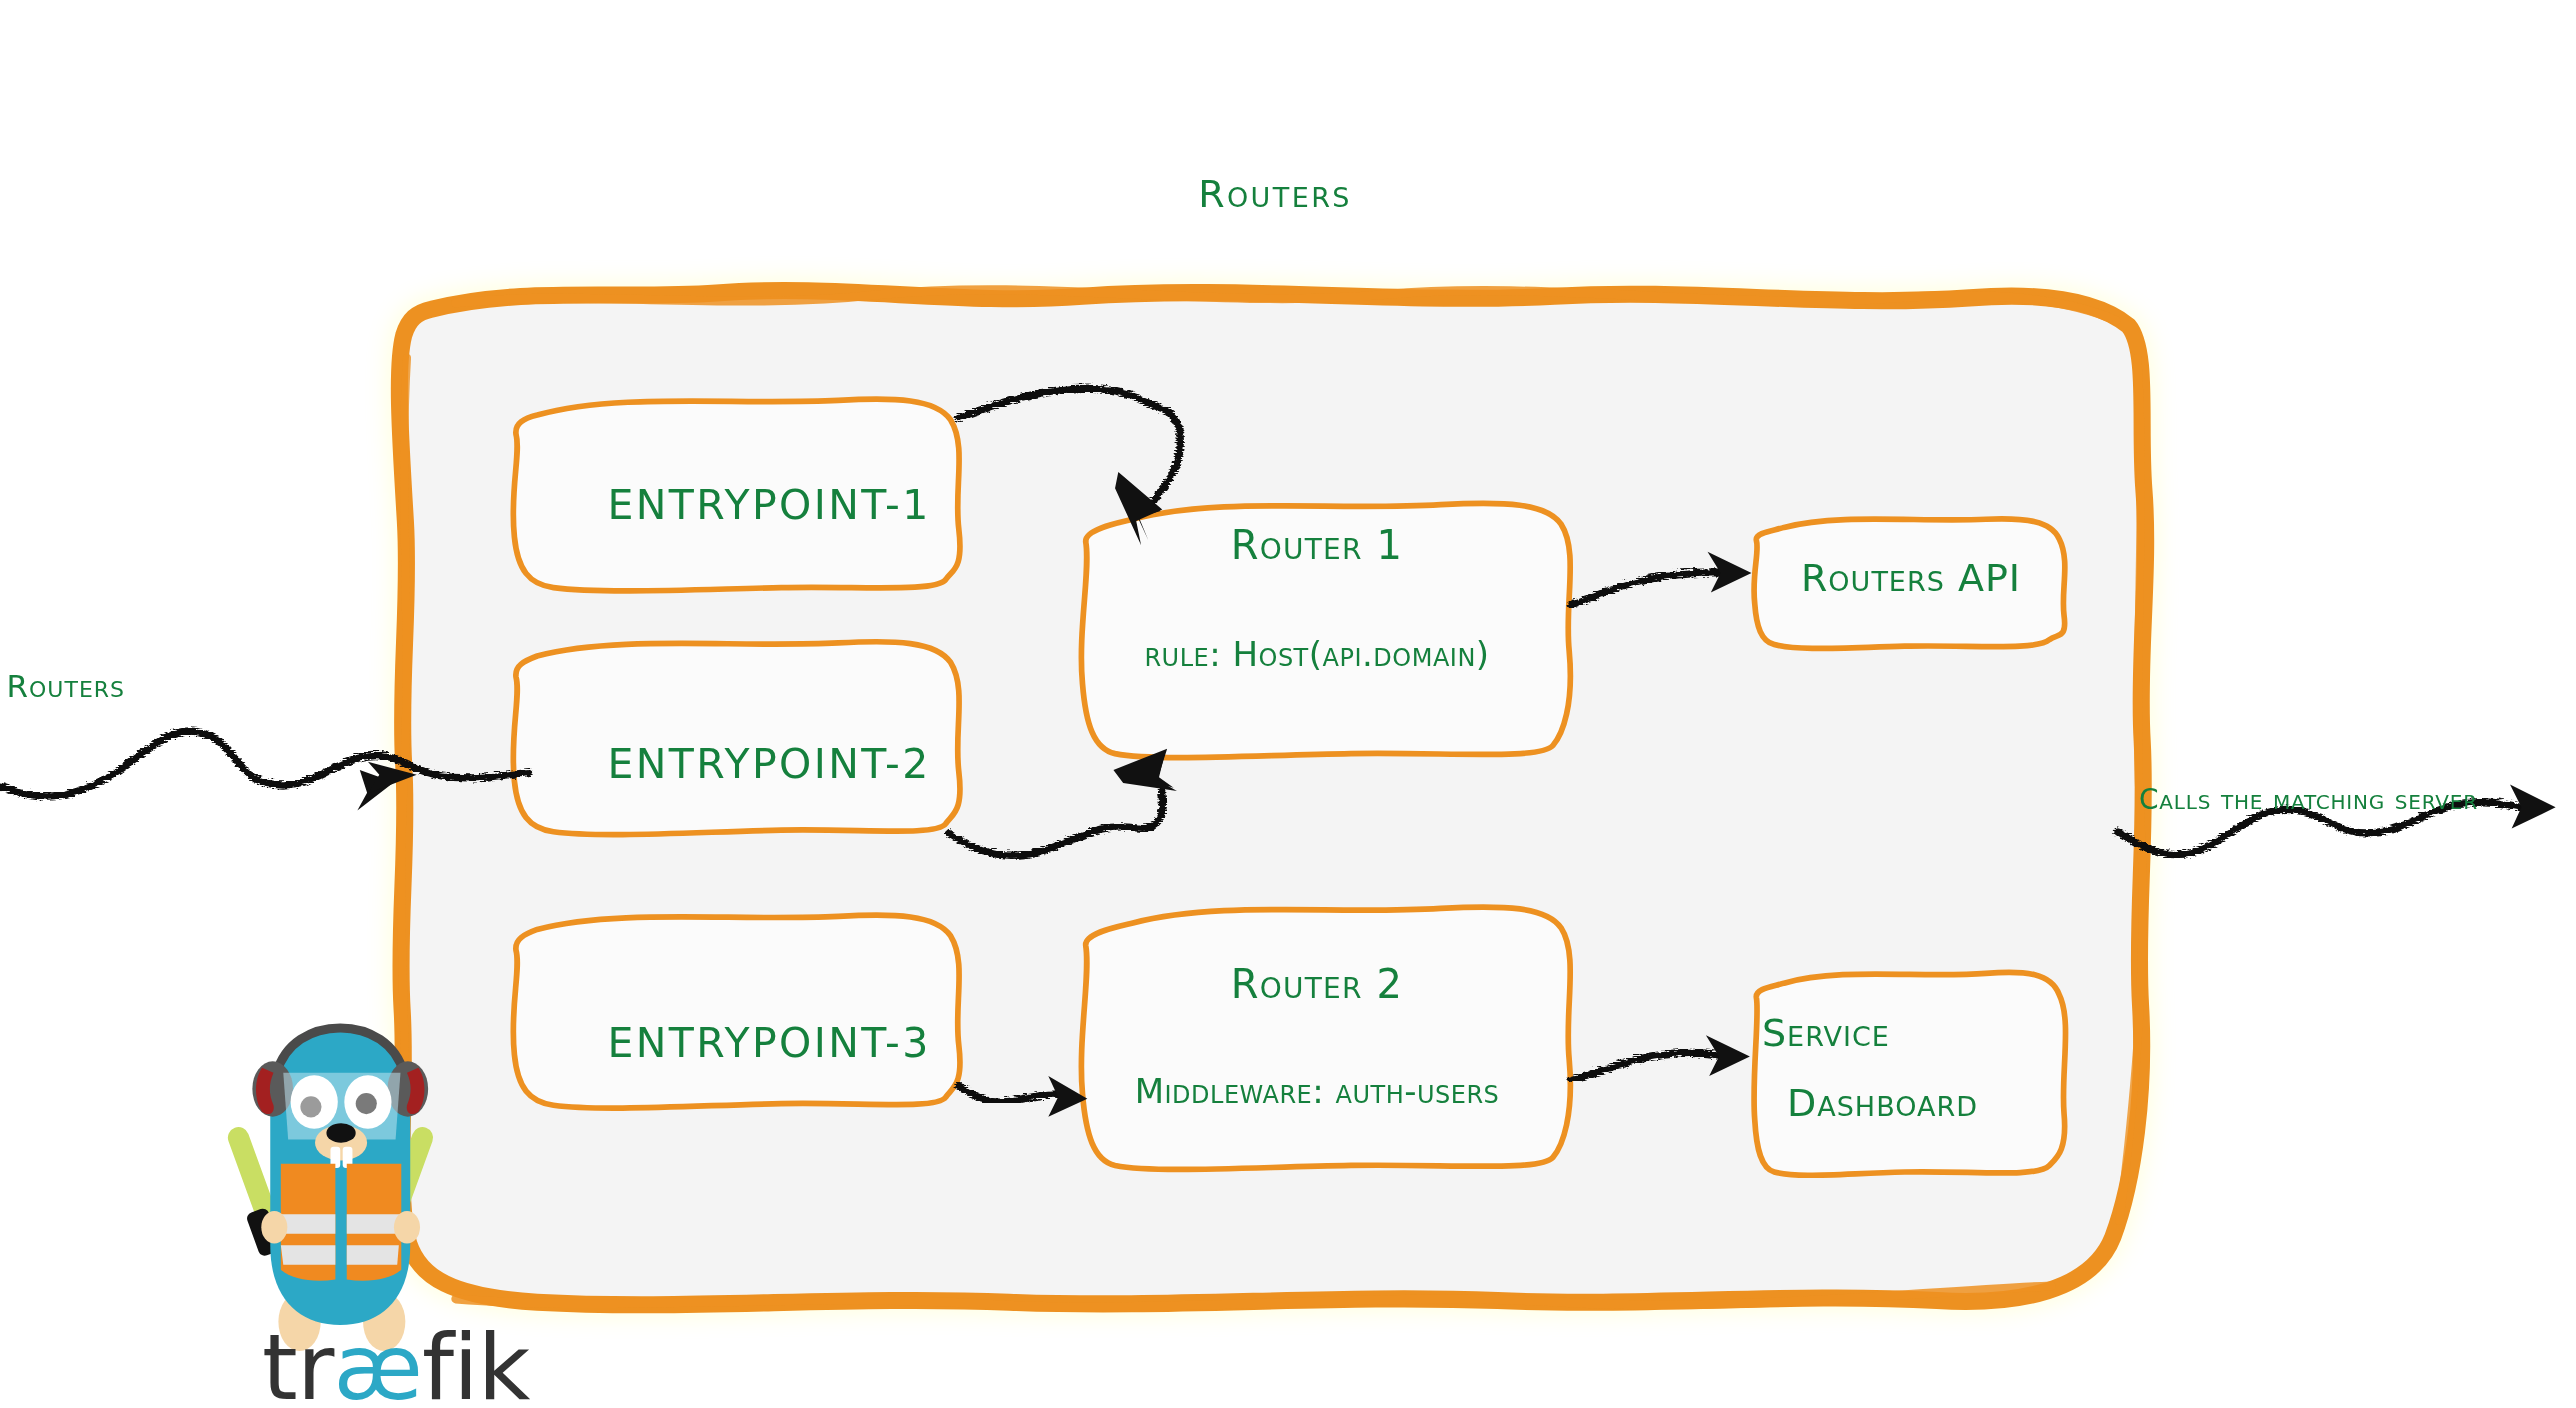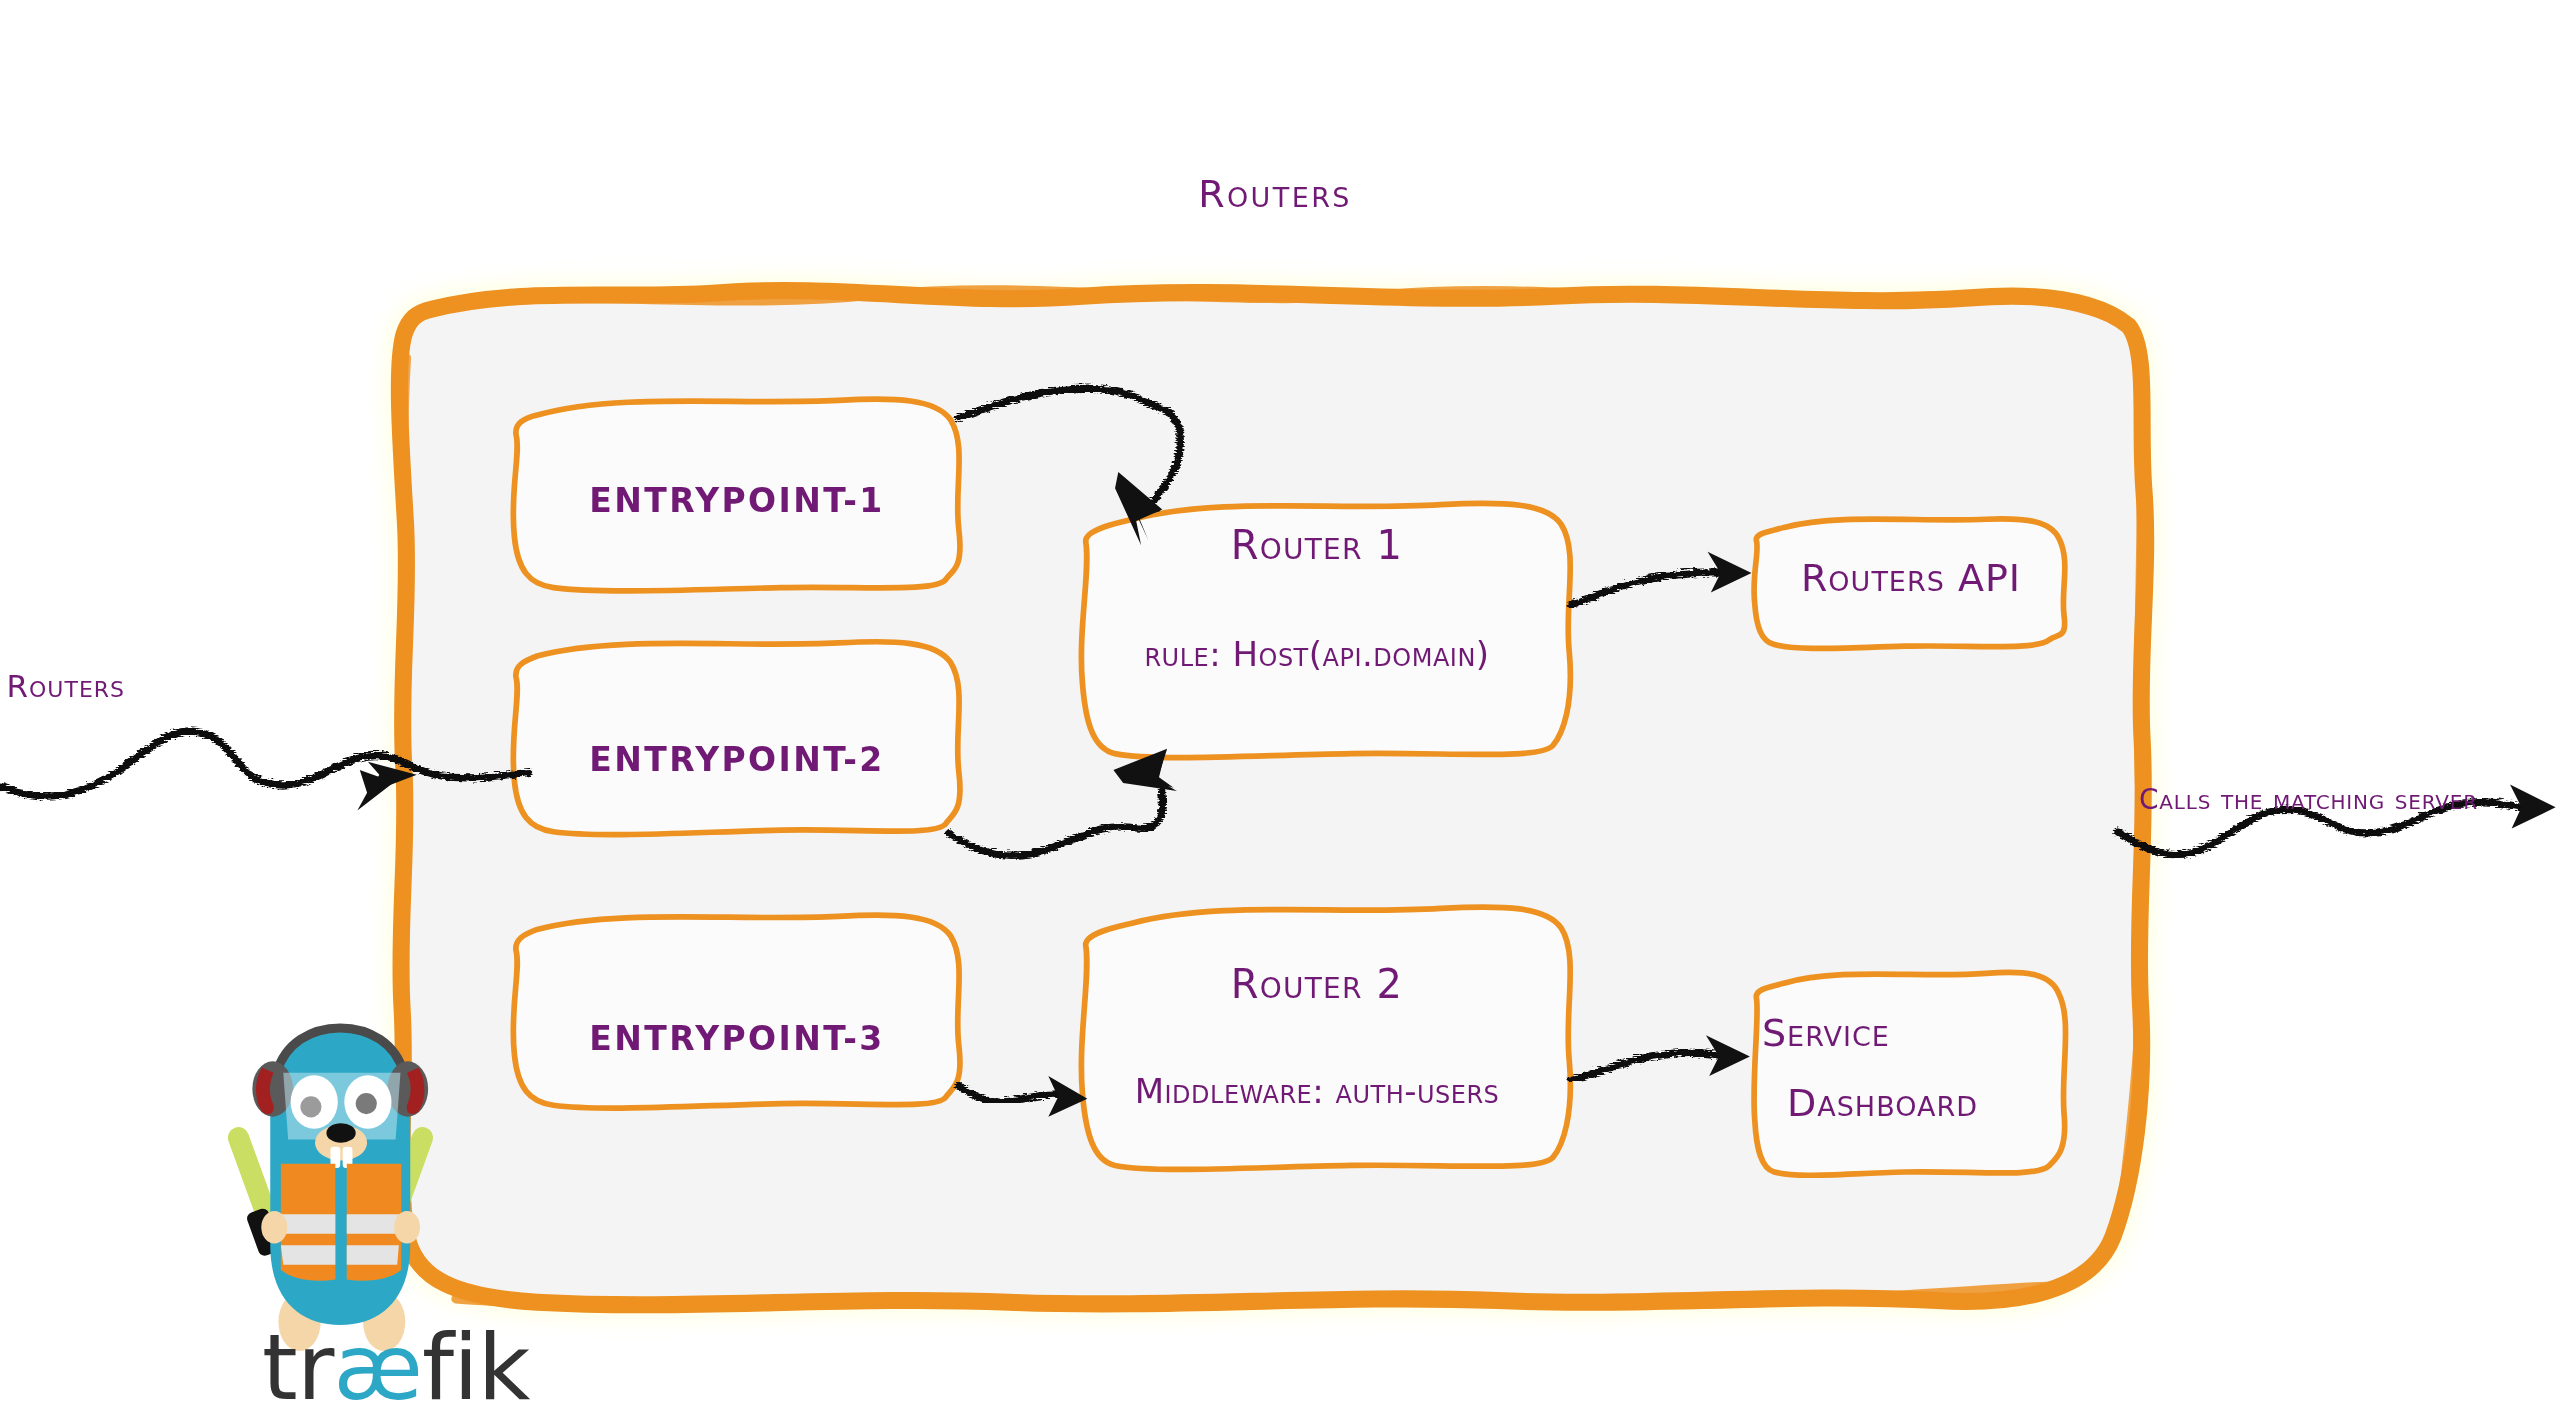--- a/index.html
+++ b/index.html
@@ -25,39 +25,40 @@
     left: 0; top: 0;
     width: 2576px;
     height: 1408px;
     overflow: visible;
   }
   .lbl {
     position: absolute;
     font-family: "DejaVu Sans", sans-serif;
     font-variant: small-caps;
     font-weight: 500;
-    color: #701a75;
+    color: #15803d;
     white-space: pre;
     letter-spacing: 0.4px;
     line-height: 1.12;
   }
   .lbl-center {
     text-align: center;
     transform: translateX(-50%);
   }
   .title {
     font-size: 38px;
     letter-spacing: 2.4px;
   }
   .ep-label {
-    font-size: 33px;
+    font-size: 41px;
     letter-spacing: 2.4px;
     font-variant: normal;
     text-transform: uppercase;
-    font-weight: 700;
+    font-weight: 400;
+    margin-left: 32px;
   }
   .router-title {
     font-size: 40px;
     letter-spacing: 1.2px;
   }
   .router-rule {
     font-size: 34px;
     letter-spacing: 0.5px;
   }
   .router-rule-sm {

